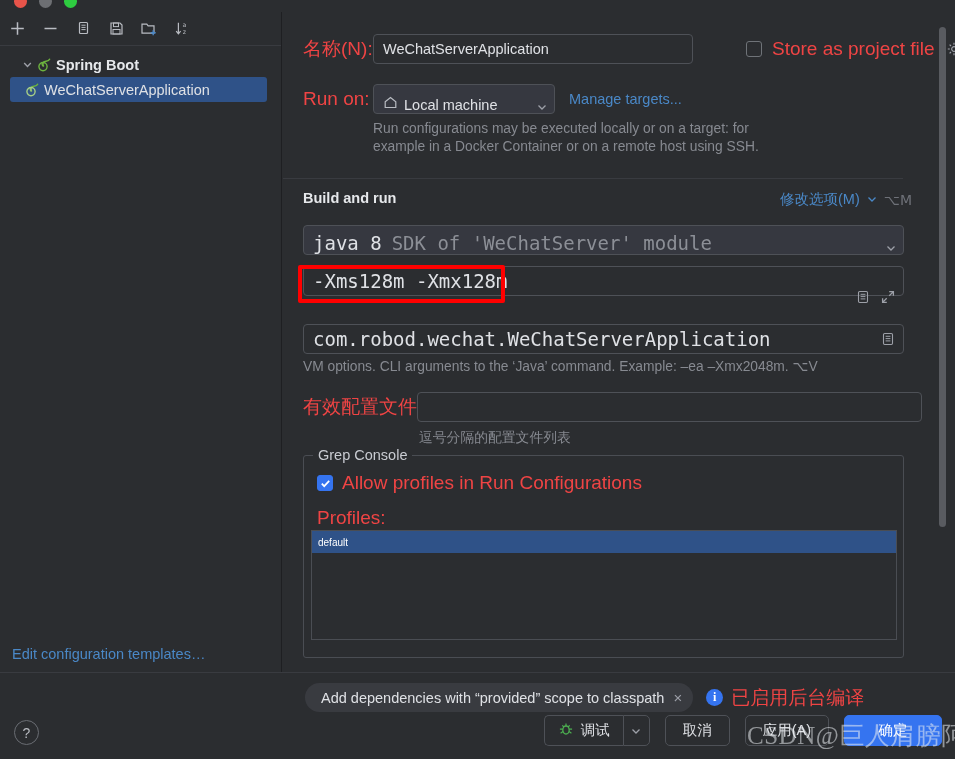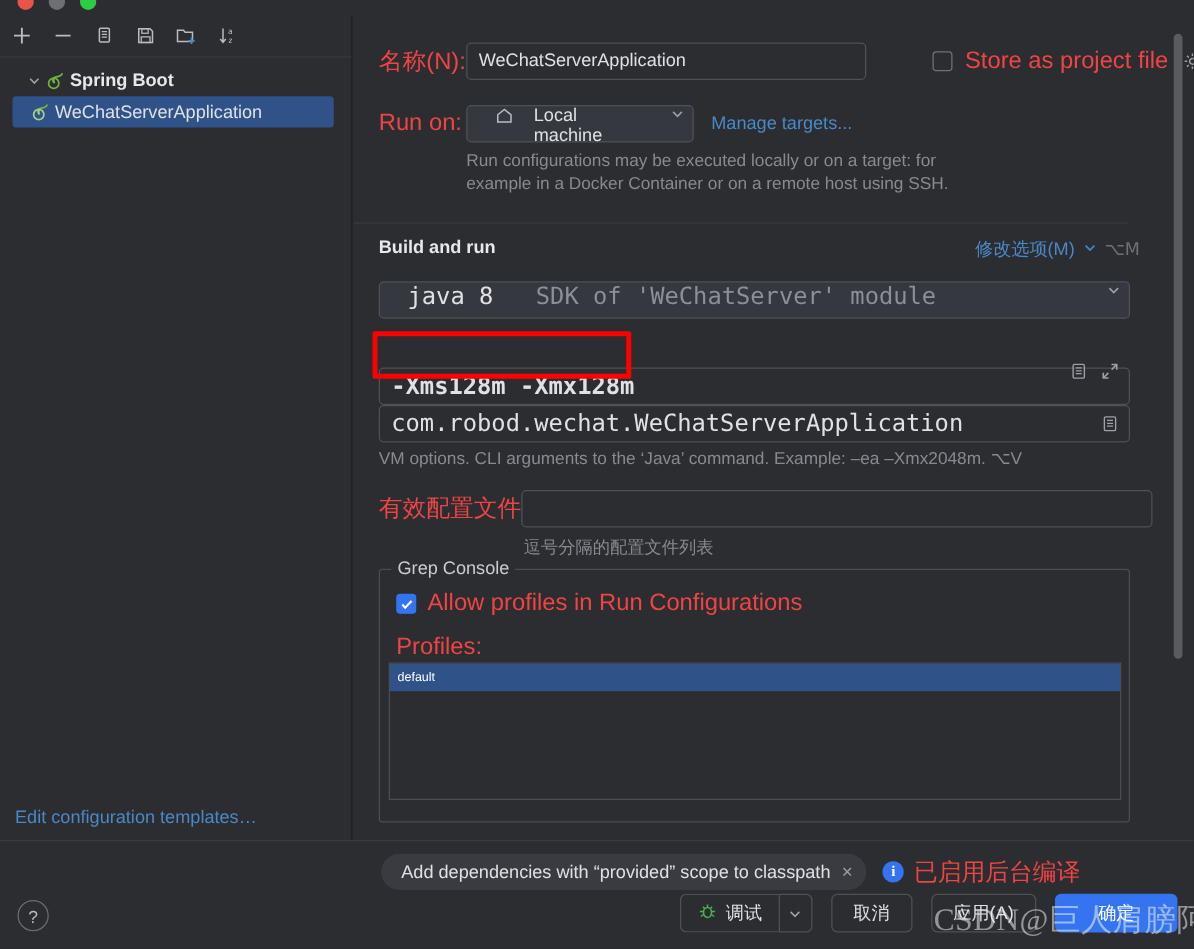--- a/index.html
+++ b/index.html
@@ -66,22 +66,22 @@
 
   .field {
     background: #2b2d30; border: 1px solid #4e5157; border-radius: 4px;
     height: 30px; display: flex; align-items: center; padding: 0 9px;
     font-size: 14.5px; color: #dfe1e5;
   }
   .field.mono { font-family: "DejaVu Sans Mono", "Liberation Mono", monospace; font-size: 19px; }
 
   .combo {
     background: #363840; border: 1px solid #4e5157; border-radius: 4px;
-    height: 30px; display: flex; align-items: flex-start; padding: 0 6px 0 22px;
-    font-size: 14.5px; color: #dfe1e5; gap: 16px;
+    height: 30px; display: flex; align-items: flex-end; padding: 0 6px 0 9px;
+    font-size: 14.5px; color: #dfe1e5; gap: 6px;
   }
   .combo .caret { margin-left: auto; color: #9da0a8; display: flex; }
 
   .link { color: #4a88c7; font-size: 14.5px; cursor: pointer; }
   .shortcut { color: #6e7178; font-size: 14px; font-family: "DejaVu Sans", sans-serif; }
 
   .hint { color: #878a91; font-size: 13.8px; line-height: 18px; }
 
   .sep { height: 1px; background: #393b40; }
 
@@ -305,29 +305,29 @@
       <span>
         <svg width="12" height="12" viewBox="0 0 12 12">
             <path d="M2.5 4.5L6 8l3.5-3.5" stroke="#4a88c7" stroke-width="1.3" fill="none"></path>
           </svg>
       </span>
       <span class="shortcut">⌥M</span>
     </div>
 
     <div class="combo" style="position:absolute; left:20px; top:213px; width:601px;">
       <span class="field mono" style="border:none; background:none; height:auto; padding:0; color:#dfe1e5;">java 8</span>
-      <span class="field mono" style="border:none; background:none; height:auto; padding:0; color:#8c8f96; margin-left:18px;">SDK of 'WeChatServer' module</span>
+      <span class="field mono" style="border:none; background:none; height:auto; padding:0; color:#8c8f96; margin-left:4px;">SDK of 'WeChatServer' module</span>
       <span class="caret">
         <svg width="12" height="12" viewBox="0 0 12 12">
             <path d="M2.5 4.5L6 8l3.5-3.5" stroke="#9da0a8" stroke-width="1.3" fill="none"></path>
           </svg>
       </span>
     </div>
 
-    <div class="field mono" style="position:absolute; left:20px; top:282px; width:601px; padding-right:62px;font-weight:bold;">-Xms128m -Xmx128m</div>
+    <div class="field mono" style="position:absolute; left:20px; top:254px; width:601px; padding-right:62px;">-Xms128m -Xmx128m</div>
     <div class="fld-ico" style="position:absolute; left:571px; top:276px;">
       <svg width="16" height="16" viewBox="0 0 16 16">
         <rect x="3.5" y="2.5" width="9" height="11" rx="1.2" stroke="#9da0a8" stroke-width="1.1" fill="none"></rect>
         <path d="M5.6 5.3h4.8M5.6 7.6h4.8M5.6 9.9h4.8" stroke="#9da0a8" stroke-width="1" fill="none"></path>
       </svg>
     </div>
     <div class="fld-ico" style="position:absolute; left:596px; top:276px;">
       <svg width="16" height="16" viewBox="0 0 16 16">
         <path d="M9.2 2.6h4.2v4.2M13.4 2.6L9.3 6.7" stroke="#9da0a8" stroke-width="1.3" fill="none"></path>
         <path d="M6.8 13.4H2.6V9.2M2.6 13.4l4.1-4.1" stroke="#9da0a8" stroke-width="1.3" fill="none"></path>

